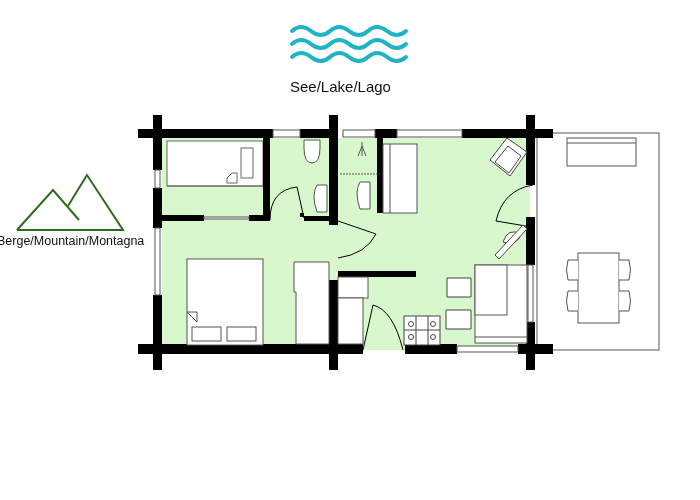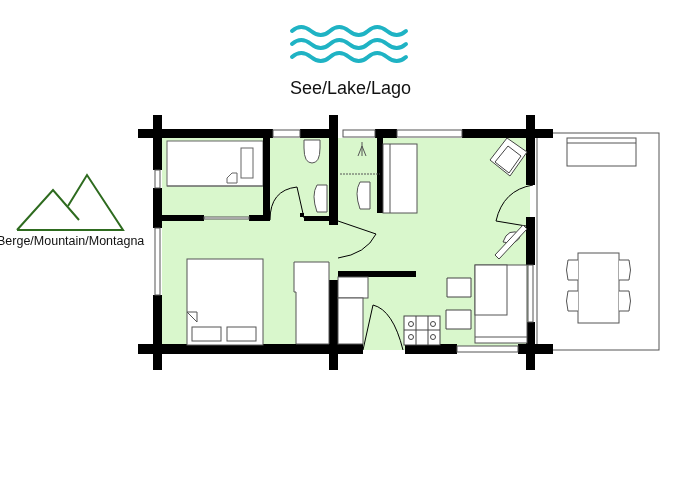--- a/index.html
+++ b/index.html
@@ -1,19 +1,19 @@
 <!DOCTYPE html>
 <html><head>
   <meta charset="utf-8">
   <style>
     html, body { margin: 0; padding: 0; background: #ffffff; }
     body { width: 700px; height: 500px; position: relative; overflow: hidden;
            font-family: "Liberation Sans", sans-serif; }
     .label { position: absolute; font-size: 14px; color: #111; white-space: nowrap; }
-    #lake-label { left: 290px; top: 78px; font-size: 18px; }
+    #lake-label { left: 290px; top: 78px; font-size: 15px; }
     #mountain-label { left: -3px; top: 234px; font-size: 12.5px; }
     svg { position: absolute; left: 0; top: 0; }
   </style>
 </head>
 <body>
 
 <div class="label" id="lake-label">See/Lake/Lago</div>
 <div class="label" id="mountain-label">Berge/Mountain/Montagna</div>
 
 <svg width="700" height="500" viewBox="0 0 700 500">

